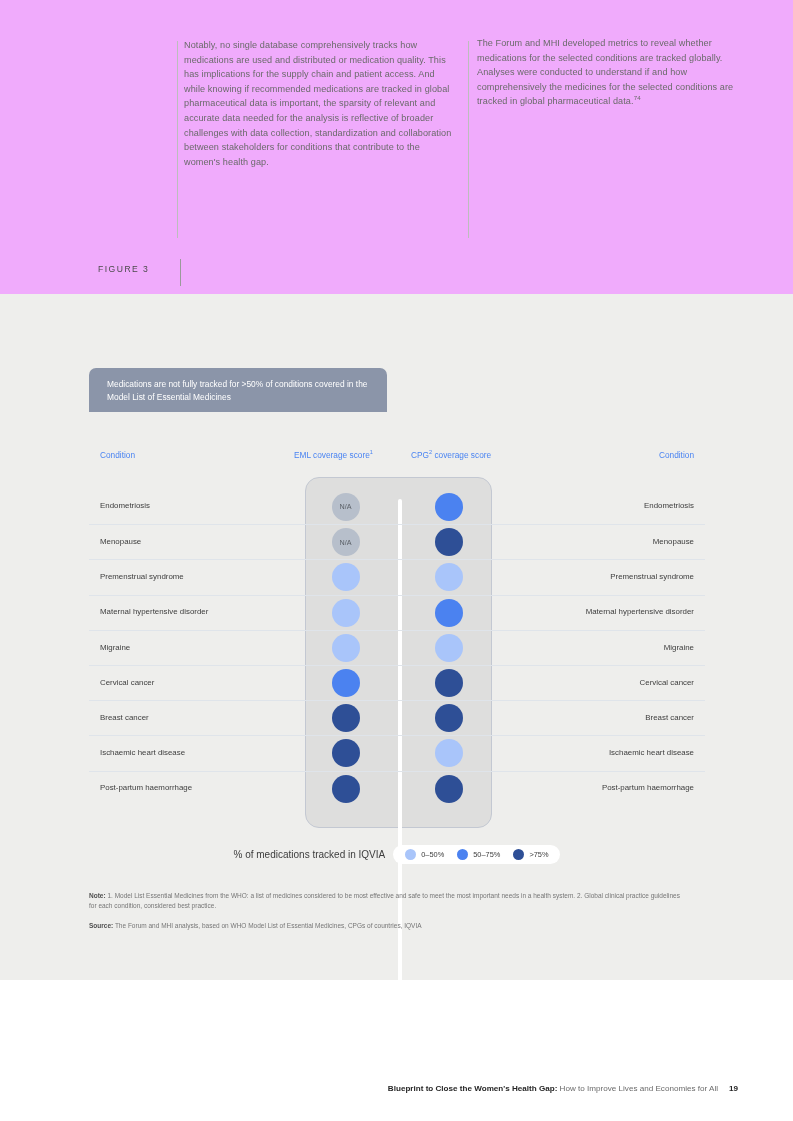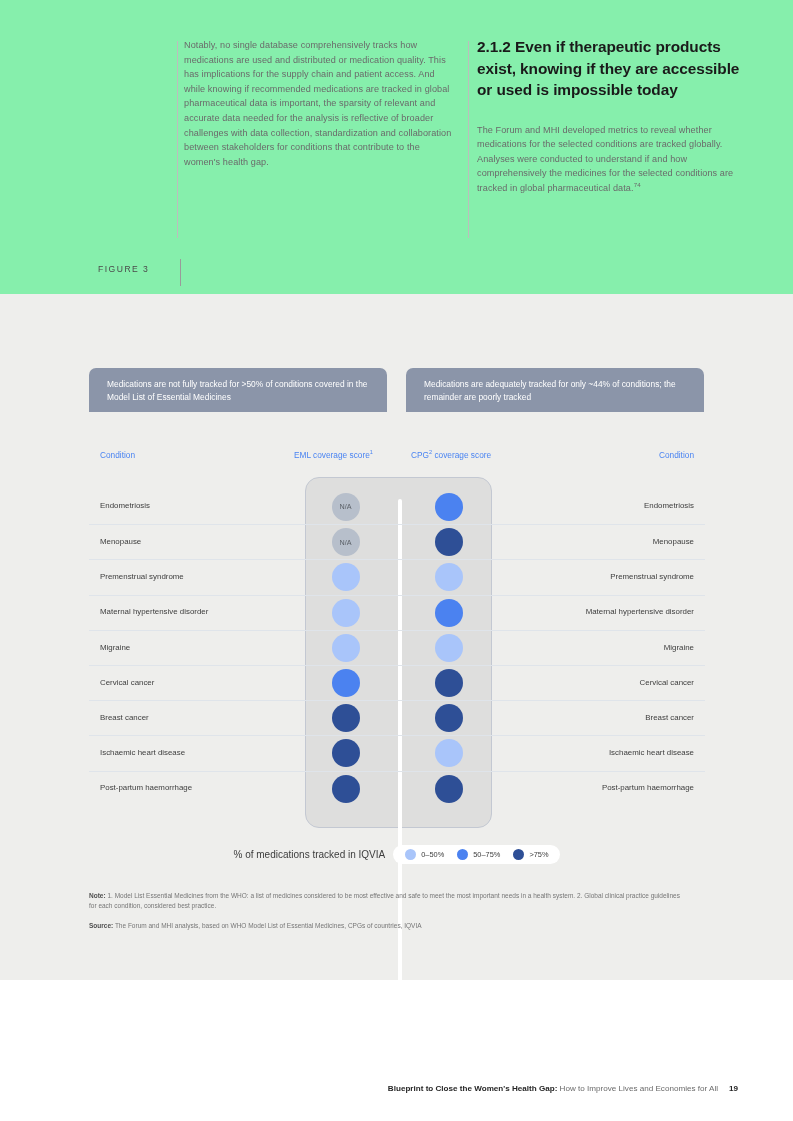--- a/index.html
+++ b/index.html
@@ -11,21 +11,21 @@
     background: #ffffff;
     font-family: "Liberation Sans", sans-serif;
     overflow: hidden;
   }
 
   
   .top-area {
     position: absolute;
     left: 0; top: 0;
     width: 793px; height: 294px;
-    background: #86efac;
+    background: #f0abfc;
   }
   .col-left {
     position: absolute;
     left: 184px; top: 38px;
     width: 270px;
   }
   .col-left .vrule {
     position: absolute;
     left: -7px; top: 3px;
     width: 1px; height: 197px;
@@ -279,35 +279,33 @@
 
 <div class="top-area">
 
   <div class="col-left">
     <div class="vrule"></div>
     <p class="body-text">Notably, no single database comprehensively tracks how medications are used and distributed or medication quality. This has implications for the supply chain and patient access. And while knowing if recommended medications are tracked in global pharmaceutical data is important, the sparsity of relevant and accurate data needed for the analysis is reflective of broader challenges with data collection, standardization and collaboration between stakeholders for conditions that contribute to the women's health gap.</p>
   </div>
 
   <div class="col-right">
     <div class="vrule"></div>
-    <h2 class="section-heading">2.1.2 Even if therapeutic products exist, knowing if they are accessible or used is impossible today</h2>
     <p class="body-text"><span>The Forum and MHI developed metrics to reveal whether medications for the selected conditions are tracked globally. Analyses were conducted to understand if and how comprehensively the medicines for the selected conditions are tracked in global pharmaceutical data.</span><span class="sup">74</span></p>
   </div>
 </div>
 
 <div class="fig-row">
   <div class="fig-label">FIGURE 3</div>
   <div class="fig-divider"></div>
 </div>
 
 <div class="chart-band">
 
   <div class="callouts">
     <div class="callout">Medications are not fully tracked for &gt;50% of conditions covered in the Model List of Essential Medicines</div>
-    <div class="callout">Medications are adequately tracked for only ~44% of conditions; the remainder are poorly tracked</div>
   </div>
 
   <div class="col-heads">
     <span class="ch ch-cond-left">Condition</span>
     <span class="ch ch-eml"><span>EML coverage score</span><span class="sup">1</span></span>
     <span class="ch ch-cpg"><span>CPG</span><span class="sup">2</span><span> coverage score</span></span>
     <span class="ch ch-cond-right">Condition</span>
   </div>
 
   <div class="center-panel"></div>

